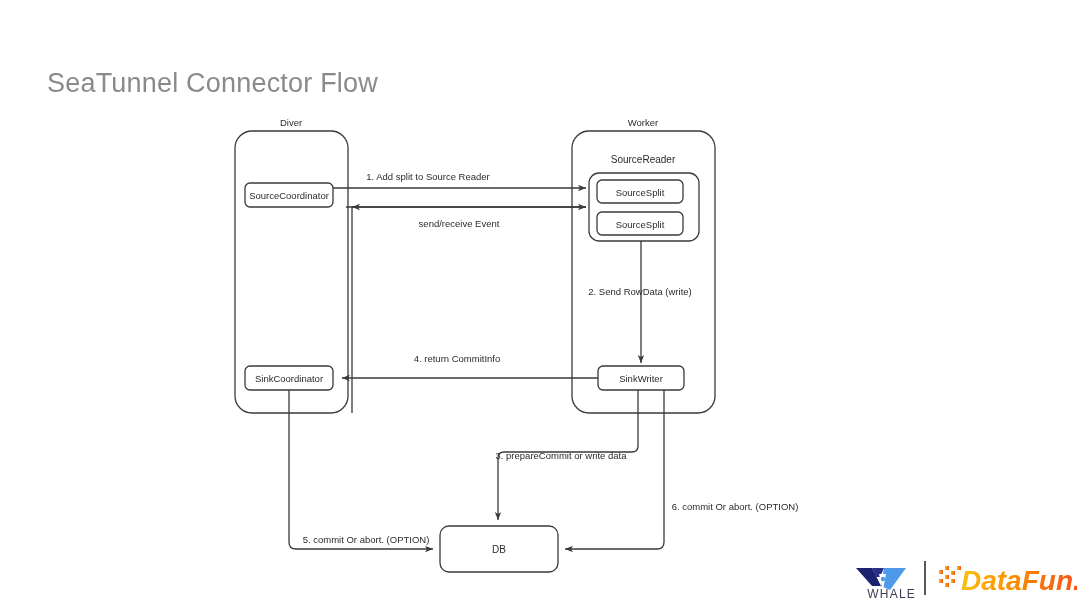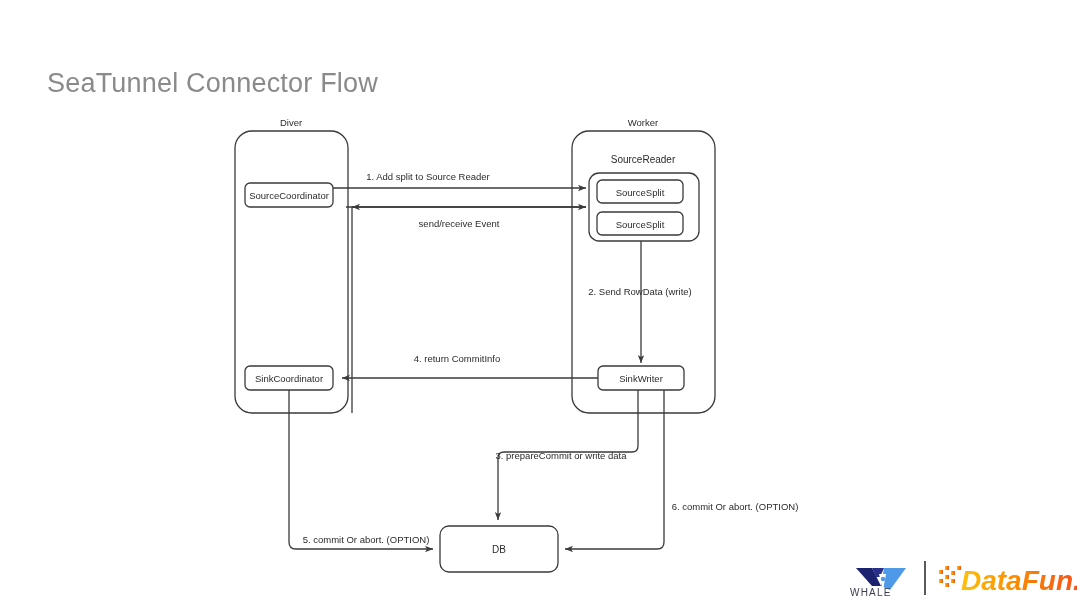--- a/index.html
+++ b/index.html
@@ -52,22 +52,22 @@
     left: 5px;
     top: 2px;
     width: 66px;
     height: 44px;
   }
   .whale-text {
     position: absolute;
     left: 5px;
     top: 31px;
     width: 66px;
-    text-align: left;
-    font-size: 10px;
+    text-align: right;
+    font-size: 12px;
     letter-spacing: 1.2px;
     color: #3c3c55;
     font-family: "Liberation Sans", sans-serif;
   }
   .logo-divider {
     position: absolute;
     left: 79px;
     top: 5px;
     width: 2px;
     height: 34px;

